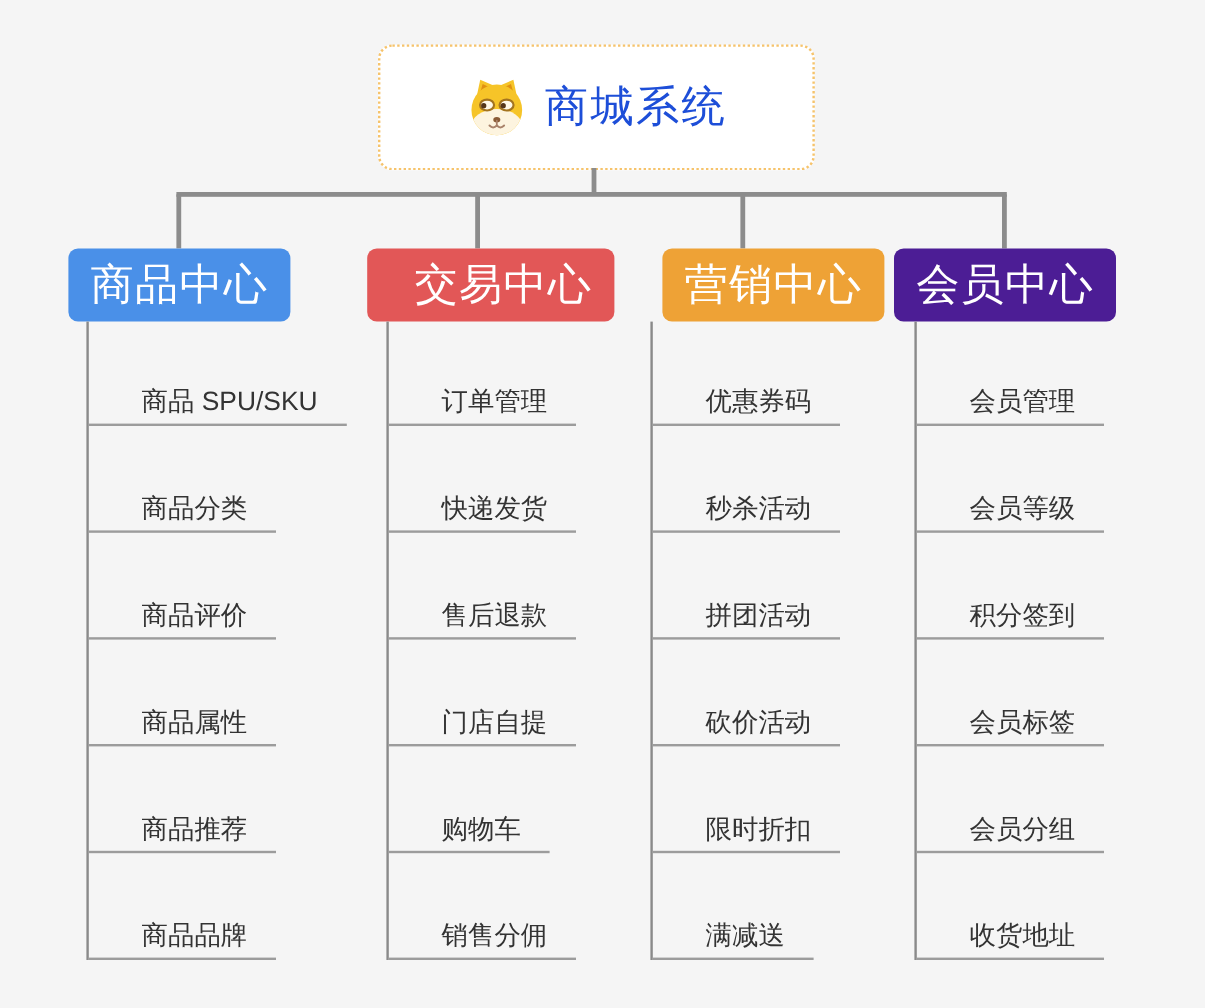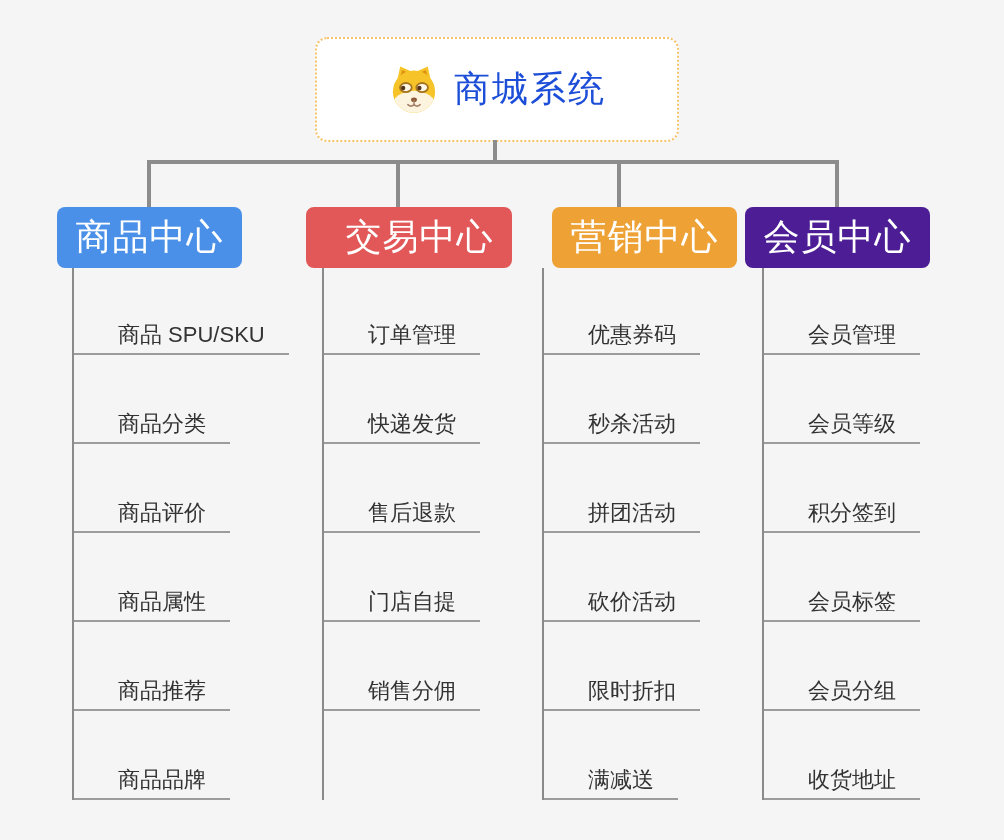--- a/index.html
+++ b/index.html
@@ -165,20 +165,23 @@
     <div class="leaf">
         <span class="leaf-label">快递发货</span>
       </div>
     <div class="leaf">
         <span class="leaf-label">售后退款</span>
       </div>
     <div class="leaf">
         <span class="leaf-label">门店自提</span>
       </div>
     <div class="leaf">
+        <span class="leaf-label">购物车</span>
+      </div>
+    <div class="leaf">
         <span class="leaf-label">销售分佣</span>
       </div>
   </div>
 
   <div class="column col-2">
     <div class="leaf">
         <span class="leaf-label">优惠券码</span>
       </div>
     <div class="leaf">
         <span class="leaf-label">秒杀活动</span>

